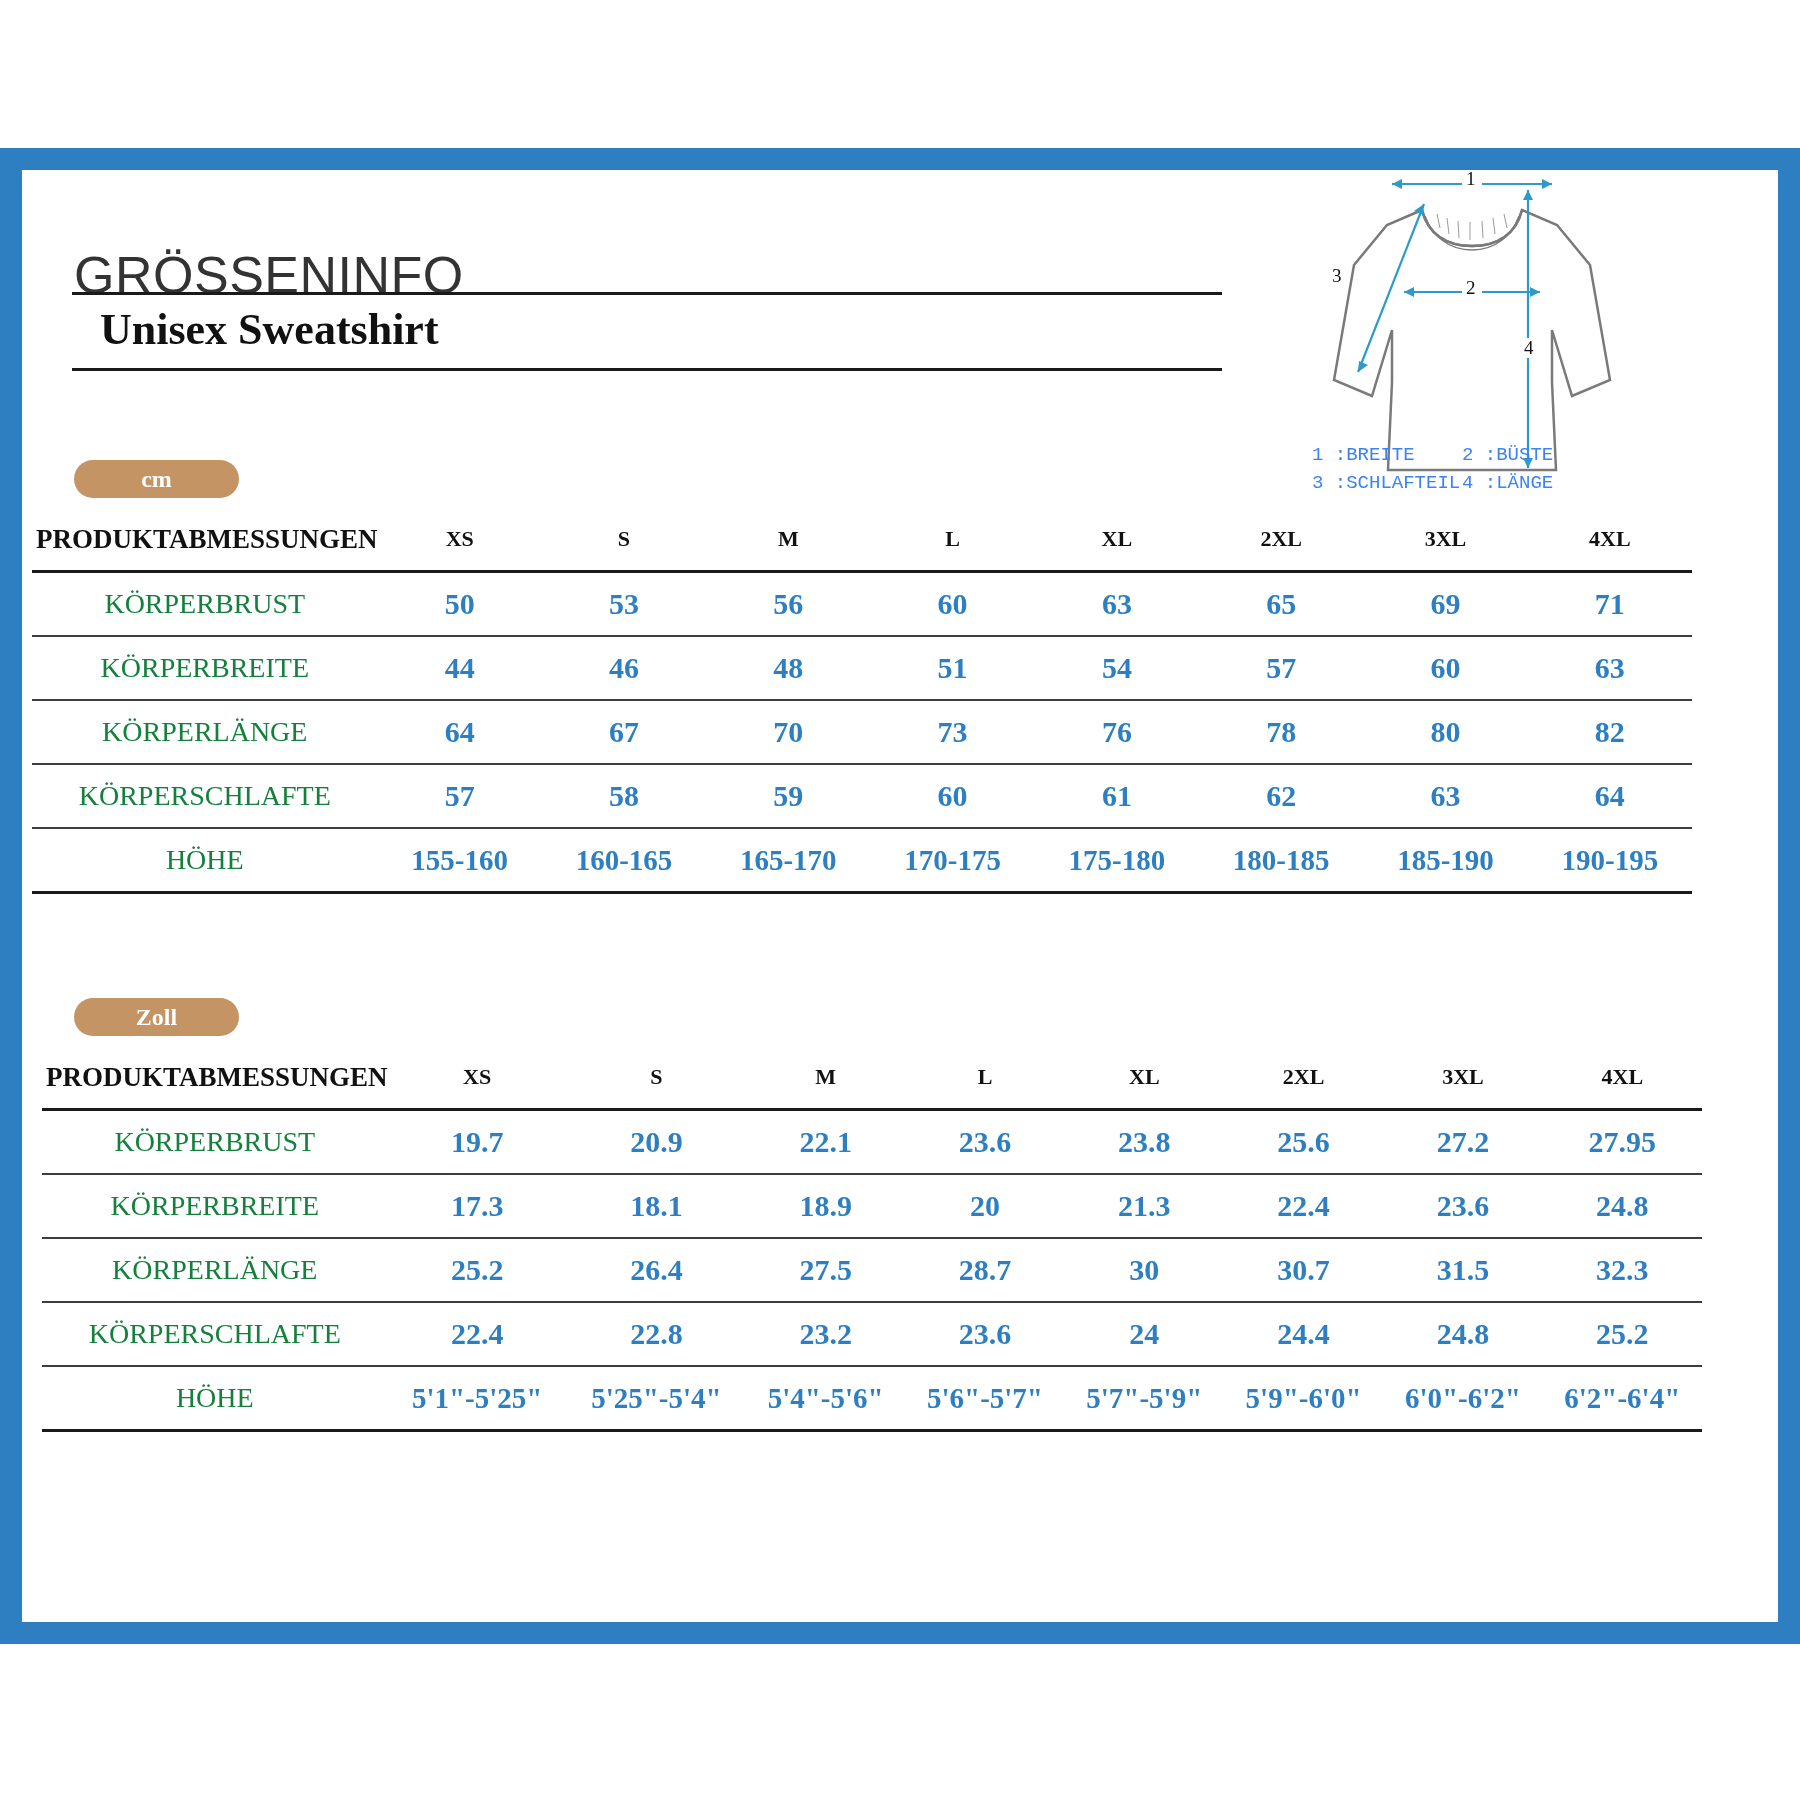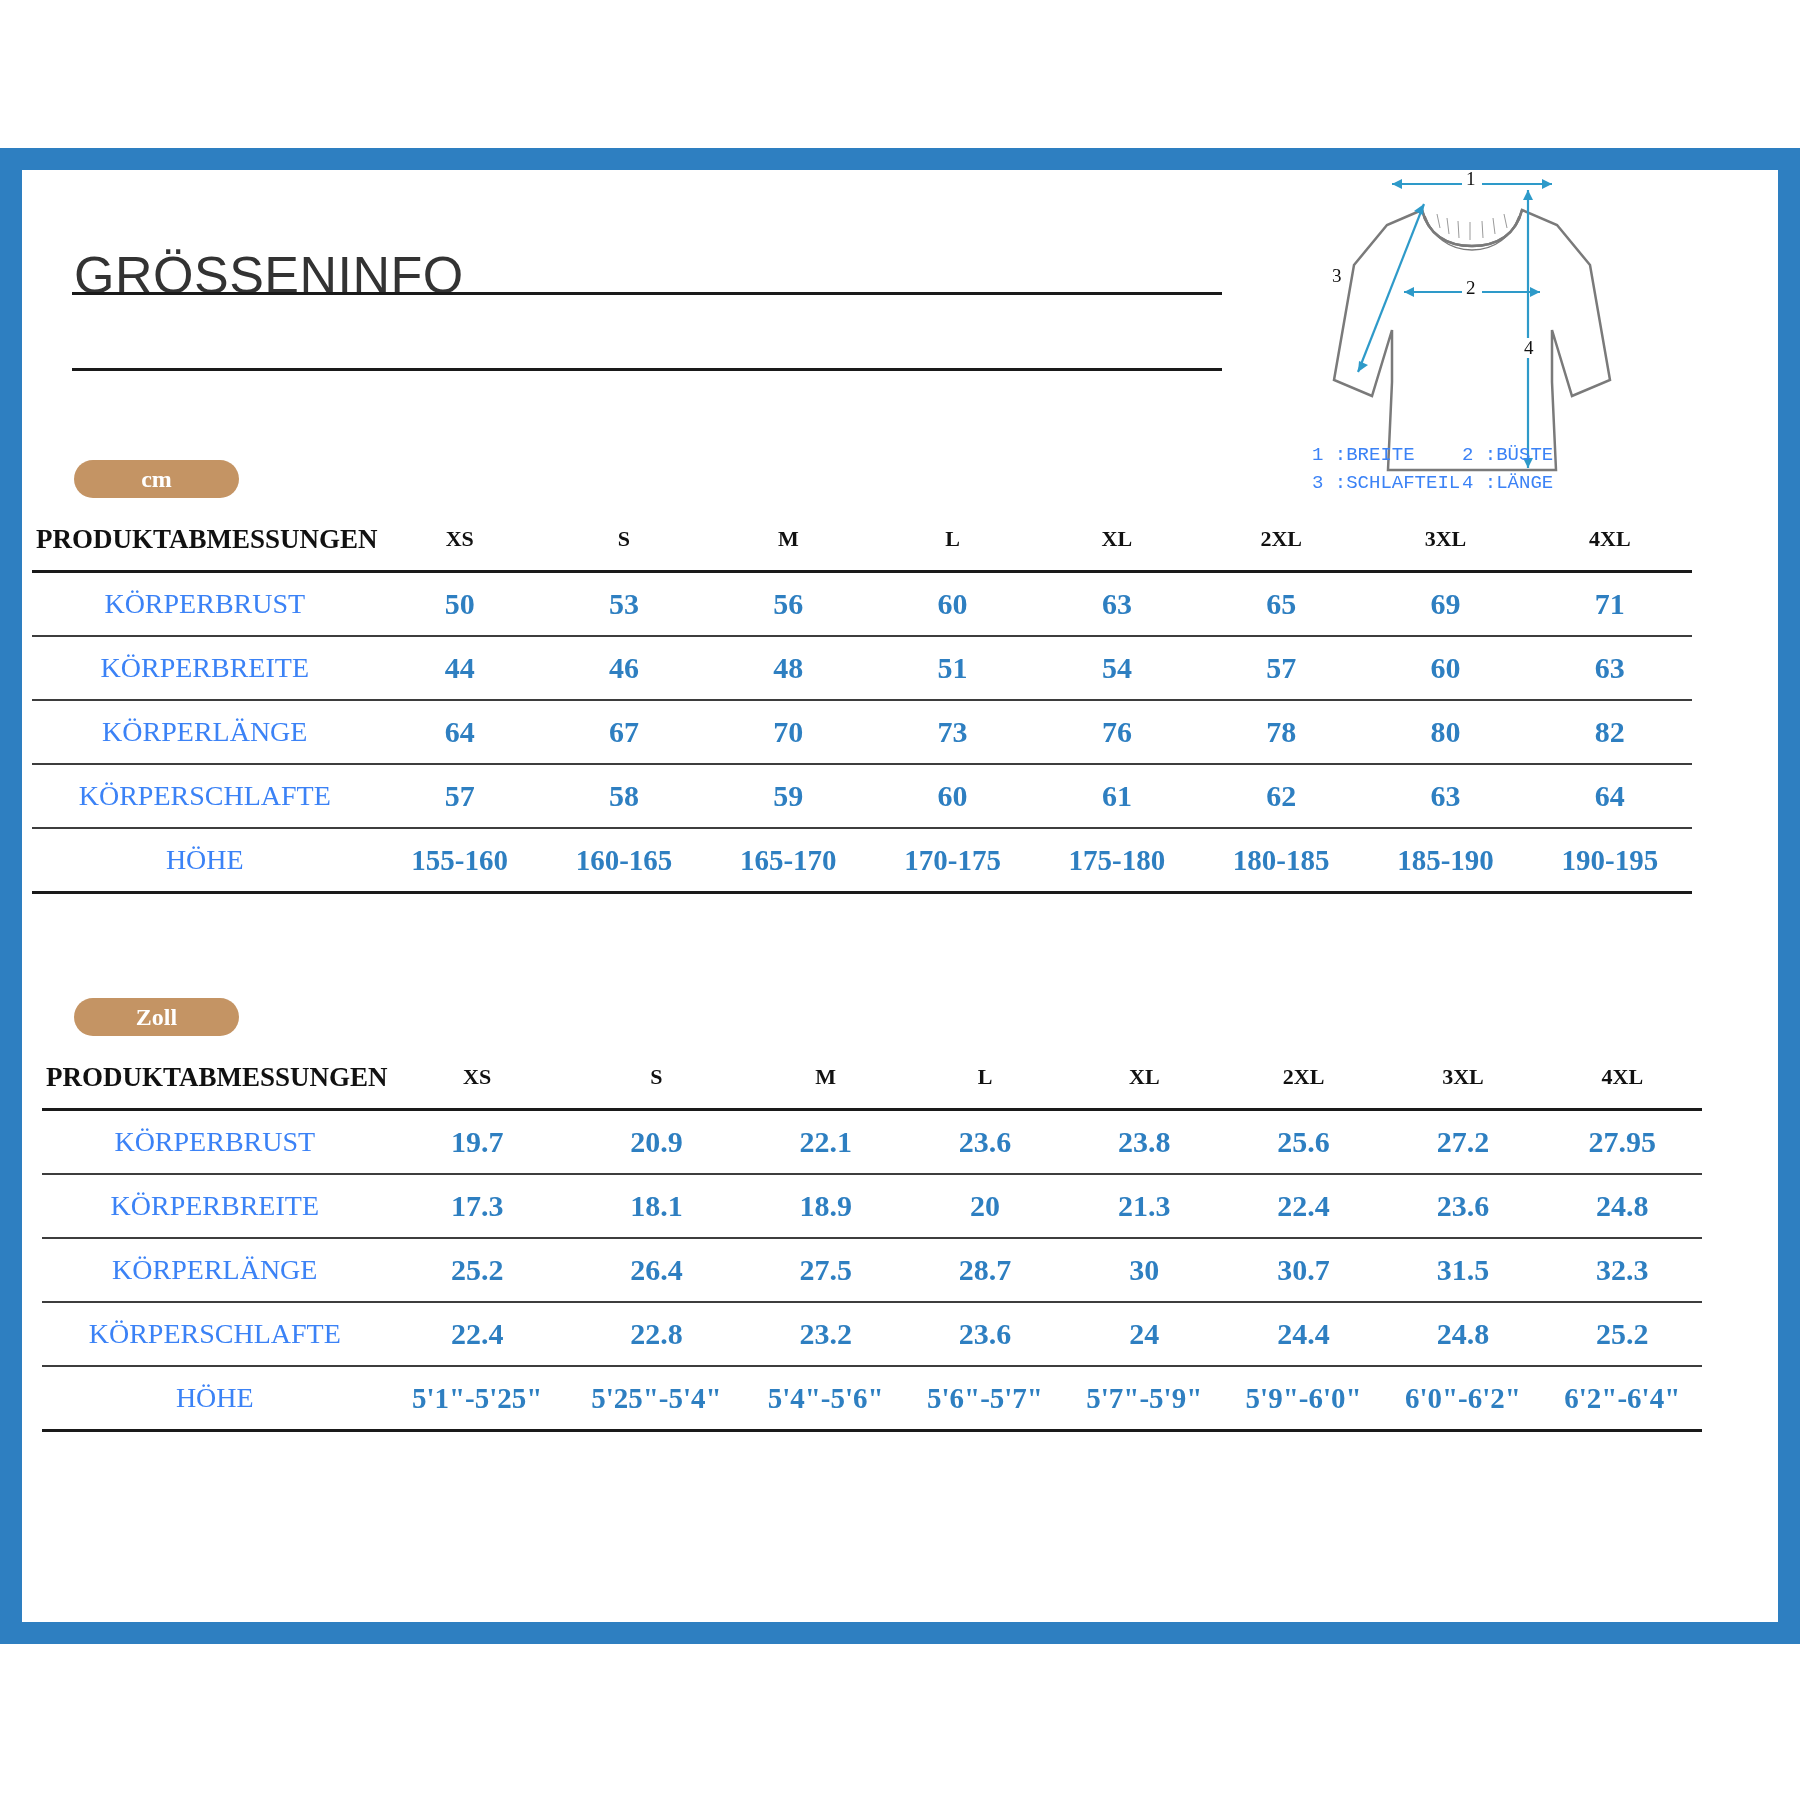--- a/index.html
+++ b/index.html
@@ -155,21 +155,21 @@
     margin-left: 28px;
   }
   table.sizes thead th.sizecol {
     font-size: 22px;
   }
   table.sizes tbody tr:last-child td {
     border-bottom: 3px solid #1a1a1a;
   }
   td.rowlabel {
     font-size: 28px;
-    color: #3b82f6;
+    color: #15803d;
     font-family: "Liberation Serif", serif;
     text-align: center;
     white-space: nowrap;
     width: 340px;
   }
   td.val {
     font-size: 30px;
     font-weight: bold;
     color: #2e7fc1;
     font-family: "Liberation Serif", serif;
@@ -185,20 +185,21 @@
 
   <div class="frame-top"></div>
   <div class="frame-bottom"></div>
   <div class="frame-left"></div>
   <div class="frame-right"></div>
 
   <div class="content">
 
     <h1 class="title">GRÖSSENINFO</h1>
     <div class="rule1"></div>
+    <div class="subtitle">Unisex Sweatshirt</div>
     <div class="rule2"></div>
 
     <div class="diagram">
       <svg width="360" height="330" viewBox="0 0 360 330" xmlns="http://www.w3.org/2000/svg">
 
         <g fill="#ffffff" stroke="#7a7a7a" stroke-width="2.5">
           <path d="M130 40 L95 55 L62 95 L42 210 L80 226 L100 160 L100 212 L96 300 L264 300 L260 212 L260 160 L280 226 L318 210 L298 95 L265 55 L230 40
                    C224 64 206 76 180 76 C154 76 136 64 130 40 Z"></path>
           <path d="M130 40 C136 64 154 76 180 76 C206 76 224 64 230 40" fill="none"></path>
           <path d="M133 46 C140 66 157 80 180 80 C203 80 220 66 227 46" fill="none" stroke-width="1.4"></path>

